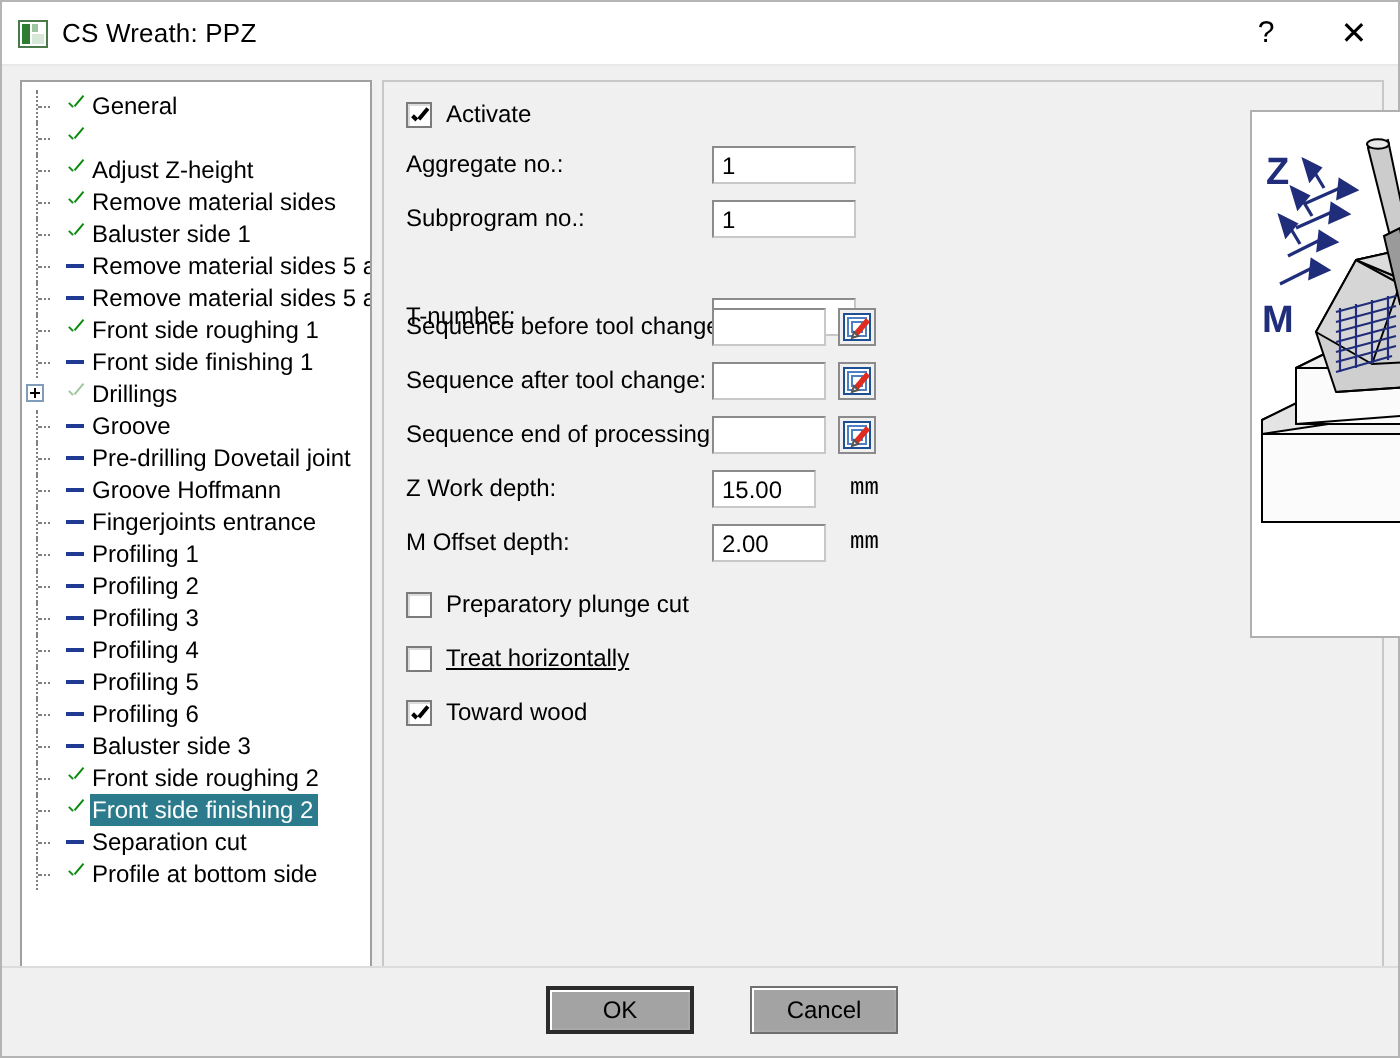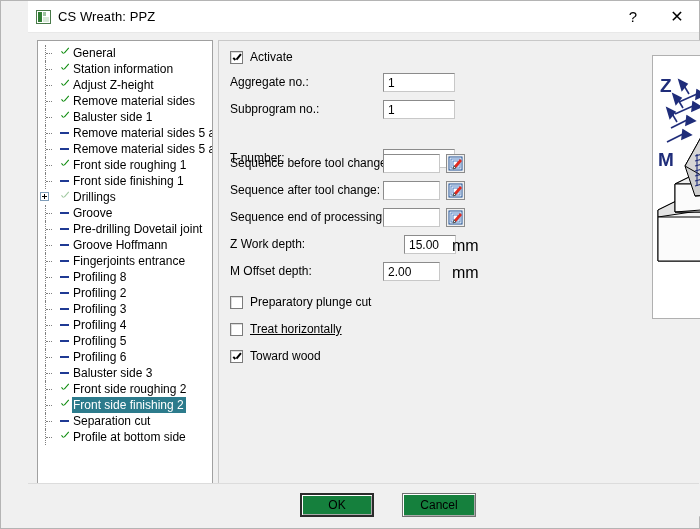--- a/index.html
+++ b/index.html
@@ -9,21 +9,21 @@
     font-family:"Liberation Sans", sans-serif;
     font-size:12px;
     color:#000;
     overflow:hidden;
   }
   .window{
     position:absolute;left:0;top:0;width:700px;height:529px;
     background:#f0f0f0;
     border:1px solid #b4b4b4;
     box-sizing:border-box;
-    display:flex;flex-direction:column;padding-left:27px;
+    display:flex;flex-direction:column;
   }
   
   .titlebar{
     height:31px;flex:0 0 31px;background:#ffffff;
     display:flex;align-items:center;
     border-bottom:1px solid #e8e8e8;
   }
   .app-icon{
     width:15px;height:14px;margin-left:8px;margin-right:7px;
     background:#ffffff;border:1px solid #4a7a4a;
@@ -135,41 +135,41 @@
   }
   .chklabel{font-size:12px;color:#000;}
   .frow{position:absolute;height:20px;}
   .flabel{position:absolute;left:0;top:2px;font-size:12px;color:#000;white-space:nowrap;}
   .input{
     position:absolute;height:19px;background:#fff;
     border:1px solid #c8c8c8;border-top:1px solid #8b8b8b;border-left:1px solid #8b8b8b;
     box-sizing:border-box;font-size:12px;color:#000;
     padding:2px 0 0 4px;overflow:hidden;white-space:nowrap;
   }
-  .unit{position:absolute;font-size:16px;color:#000;top:2px;}
+  .unit{position:absolute;font-size:12px;color:#000;top:2px;font-family:Liberation Mono, monospace;}
   .editbtn{
     position:absolute;width:19px;height:19px;background:#f0f0f0;
     border:1px solid #8b8b8b;box-sizing:border-box;
     display:flex;align-items:center;justify-content:center;
   }
   .editbtn svg{display:block;}
   
   .preview{
     position:absolute;left:433px;top:14px;width:252px;height:264px;
     background:#ffffff;border:1px solid #b0b0b0;box-sizing:border-box;overflow:hidden;
   }
   .preview svg{display:block;}
   
   .footer{
     position:absolute;left:0;right:0;bottom:0;height:44px;background:#f0f0f0;
     border-top:1px solid #dcdcdc;
   }
   .btn{
     position:absolute;top:9px;width:74px;height:24px;
-    background:#15803d;border:1px solid #707070;box-sizing:border-box;
+    background:#a3a3a3;border:1px solid #707070;box-sizing:border-box;
     font-size:12px;color:#000;display:flex;align-items:center;justify-content:center;
     box-shadow:inset 1px 1px 0 #ffffff, inset -1px -1px 0 #a9a9a9;
   }
   .btn.default{border:2px solid #2b2b2b;}
   .btn.ok{left:272px;}
   .btn.cancel{left:374px;}
 </style>
 </head>
 <body>
 
@@ -192,21 +192,20 @@
     <div class="treepanel">
       <div class="treelist" id="treelist">
           <div class="trow">
             <span class="guide"></span>
             <span class="mark check"></span>
             <span class="tlabel">General</span>
           </div>
           <div class="trow">
             <span class="guide"></span>
             <span class="mark check"></span>
-            <span class="tlabel">Station information</span>
           </div>
           <div class="trow">
             <span class="guide"></span>
             <span class="mark check"></span>
             <span class="tlabel">Adjust Z-height</span>
           </div>
           <div class="trow">
             <span class="guide"></span>
             <span class="mark check"></span>
             <span class="tlabel">Remove material sides</span>
@@ -259,21 +258,21 @@
             <span class="tlabel">Groove Hoffmann</span>
           </div>
           <div class="trow">
             <span class="guide"></span>
             <span class="mark dash"></span>
             <span class="tlabel">Fingerjoints entrance</span>
           </div>
           <div class="trow">
             <span class="guide"></span>
             <span class="mark dash"></span>
-            <span class="tlabel">Profiling 8</span>
+            <span class="tlabel">Profiling 1</span>
           </div>
           <div class="trow">
             <span class="guide"></span>
             <span class="mark dash"></span>
             <span class="tlabel">Profiling 2</span>
           </div>
           <div class="trow">
             <span class="guide"></span>
             <span class="mark dash"></span>
             <span class="tlabel">Profiling 3</span>
@@ -381,21 +380,21 @@
                 <rect x="1" y="1" width="13" height="13" fill="#ffffff" stroke="#1c4f93"></rect>
                 <rect x="3" y="3" width="9" height="9" fill="none" stroke="#4d7fc4"></rect>
                 <rect x="5" y="5" width="5" height="5" fill="none" stroke="#4d7fc4"></rect>
                 <path d="M6,10 L12,3 L14,5 L8,12 Z" fill="#e02b20"></path>
                 <path d="M6,10 L8,12 L5,13 Z" fill="#f2f2f2" stroke="#555"></path>
               </svg>
             </div>
           </div>
           <div class="frow" style="left: 11px; top: 194px; width: 420px;">
             <span class="flabel">Z Work depth:</span>
-            <div class="input" style="left: 153px; width: 52px; margin-left: 21px;">15.00</div>
+            <div class="input" style="left: 153px; width: 52px;">15.00</div>
             <span class="unit" style="left: 222px;">mm</span>
           </div>
           <div class="frow" style="left: 11px; top: 221px; width: 420px;">
             <span class="flabel">M Offset depth:</span>
             <div class="input" style="left: 153px; width: 57px;">2.00</div>
             <span class="unit" style="left: 222px;">mm</span>
           </div>
         </div>
 
       <div id="checkrows">

